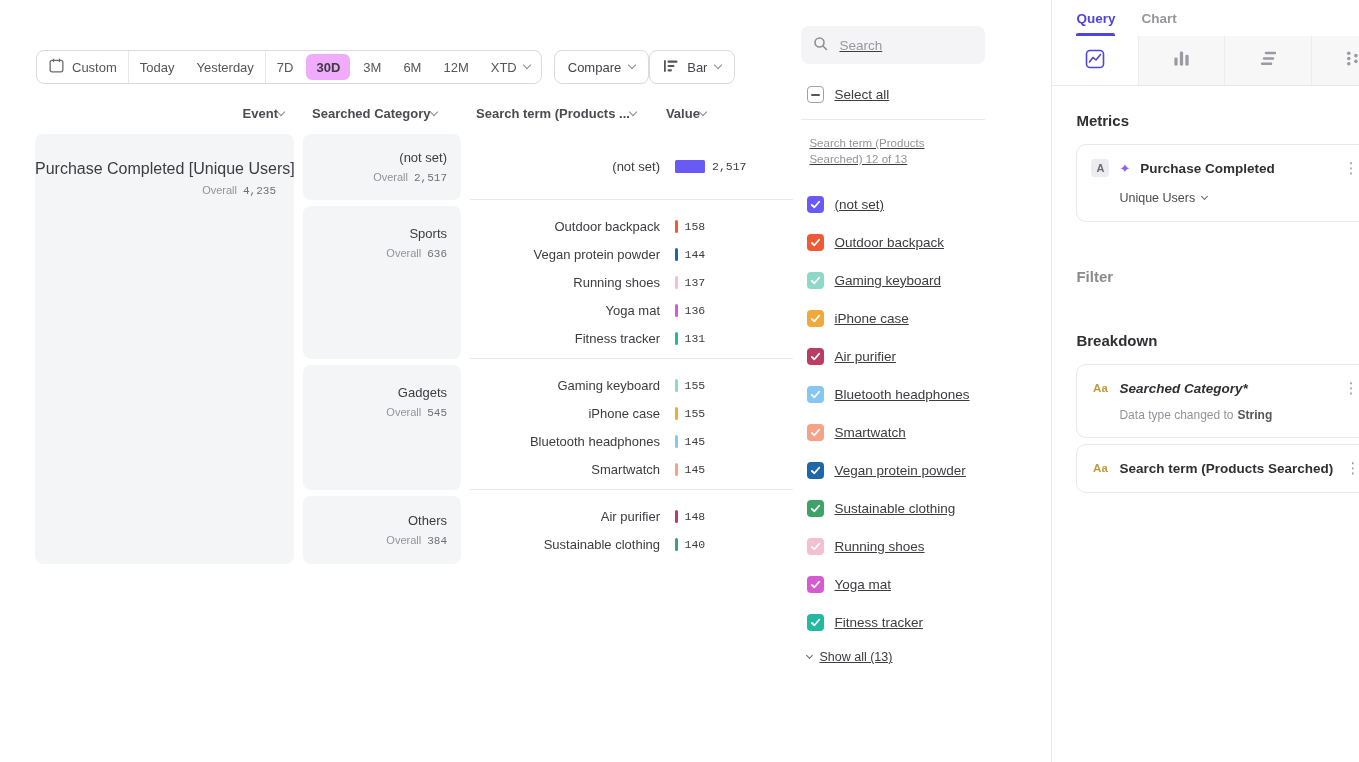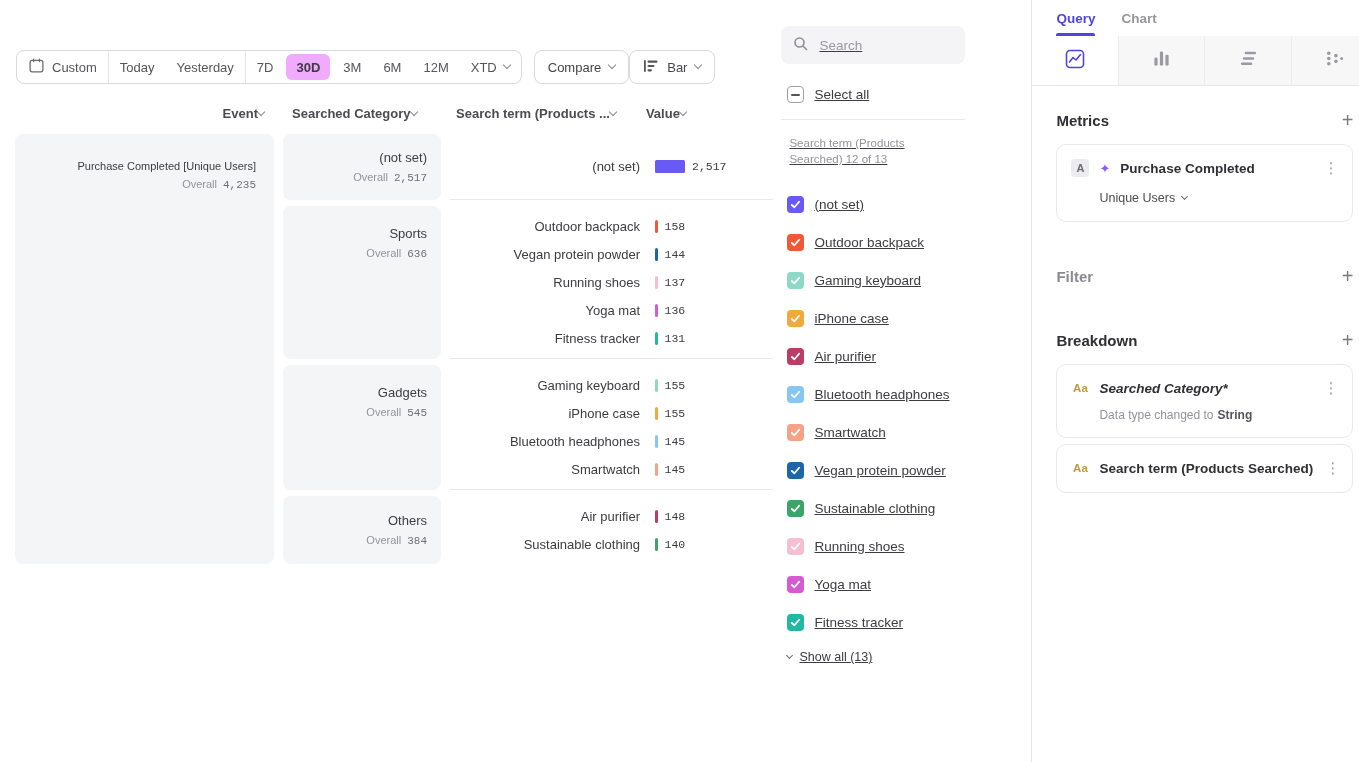--- a/index.html
+++ b/index.html
@@ -5,41 +5,41 @@
   * { box-sizing: border-box; }
   html,body { margin:0; padding:0; }
   body {
     width:1359px; height:762px; overflow:hidden;
     background:#ffffff; font-family:"Liberation Sans", sans-serif;
     color:#3c3c41; -webkit-font-smoothing:antialiased;
   }
   .app { display:flex; width:1359px; height:762px; }
 
   
-  .left { width:1013px; display:flex; flex-direction:column; }
+  .left { width:1013px; display:flex; flex-direction:column;padding-left:20px; }
   .topbar { padding:50px 58px 0 16px; display:flex; justify-content:space-between; align-items:flex-start; }
   .controls { display:flex; gap:12px; }
   .seg-group { display:flex; align-items:center; border:1px solid #d9d9de; border-radius:8px; height:34px; background:#fff; }
   .seg { padding:0 11px; font-size:13px; color:#55555b; height:32px; display:flex; align-items:center; gap:7px; cursor:pointer; white-space:nowrap; }
   .seg.selected { background:#f0abfc; border-radius:6px; height:26px; margin:0 2px; padding:0 10px; color:#3c3c41; font-weight:700; }
   .vdiv { width:1px; height:32px; background:#e6e6ea; }
   .btn { border:1px solid #d9d9de; border-radius:8px; height:34px; display:flex; align-items:center; gap:8px; padding:0 13px; font-size:13px; color:#44444a; font-weight:500; background:#fff; cursor:pointer; white-space:nowrap; }
   .chev { width:6px; height:6px; border-right:1.6px solid #8a8a90; border-bottom:1.6px solid #8a8a90; display:inline-block; transform:rotate(45deg); margin-top:-4px; flex:none; }
 
   .table-wrap { padding-left:15px; margin-top:22px; }
   .table-head { display:flex; align-items:center; font-size:13px; font-weight:600; color:#4b4b51; padding-bottom:13px; }
   .thcell { display:flex; align-items:center; cursor:pointer; }
   .h-event { width:259px; justify-content:flex-end; padding-right:10px; }
   .h-cat { width:158px; margin-left:9px; padding-left:9px; }
   .h-term { margin-left:9px; padding-left:6px; }
   .h-value { margin-left:30px; }
 
   .table-body { display:flex; align-items:stretch; }
   .event-block { width:259px; background:#f4f5f6; border-radius:8px; margin-right:9px; padding:26px 18px 0 0; text-align:right; flex:none; }
-  .event-name { font-size:11px; color:#3c3c41; white-space:nowrap; }
+  .event-name { font-size:16px; color:#3c3c41; white-space:nowrap; }
   .event-overall, .cat-overall { margin-top:6px; font-size:11px; color:#93939a; }
   .mono { font-family:"Liberation Mono", monospace; }
   .ov-val { color:#6f6f76; margin-left:6px; font-size:11px; }
   .groups { flex:1; }
   .group { display:flex; margin-bottom:6px; }
   .group:last-child { margin-bottom:0; }
   .cat-block { width:158px; background:#f4f5f6; border-radius:8px; margin-right:9px; display:flex; flex-direction:column; justify-content:center; align-items:flex-end; padding-right:14px; min-height:66px; flex:none; cursor:pointer; }
   .group.top-align .cat-block { justify-content:flex-start; padding-top:20px; }
   .cat-name { font-size:13px; color:#3c3c41; }
   .rows { flex:1; display:flex; flex-direction:column; justify-content:center; border-bottom:1px solid #e9e9ec; padding:6px 0; }

